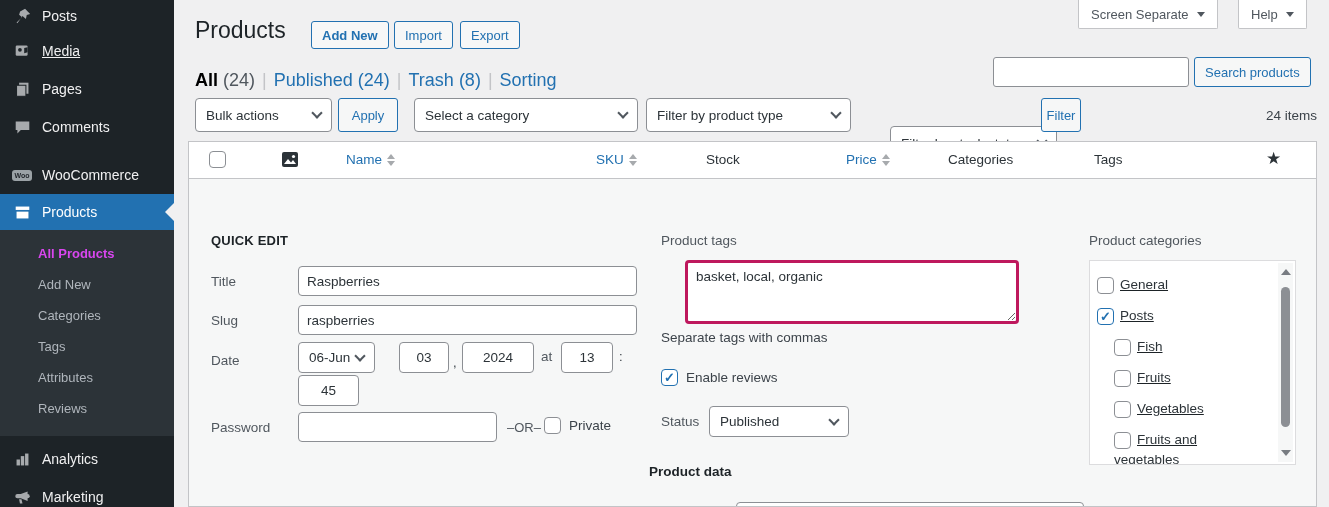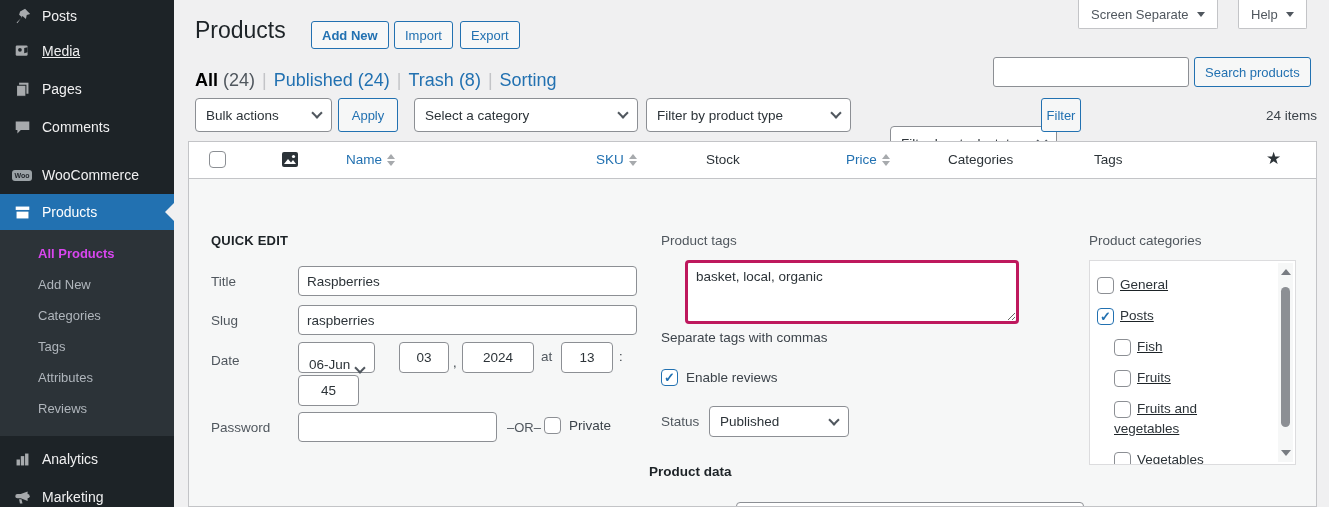--- a/index.html
+++ b/index.html
@@ -289,21 +289,21 @@
       <div class="qe">
         <div class="qe-heading">QUICK EDIT</div>
 
         <div class="qe-label" style="left:22px; top:95px;">Title</div>
         <input class="ti" style="left: 109px; top: 87px; width: 339px;" value="Raspberries">
 
         <div class="qe-label" style="left:22px; top:134px;">Slug</div>
         <input class="ti" style="left: 109px; top: 126px; width: 339px;" value="raspberries">
 
         <div class="qe-label" style="left:22px; top:174px;">Date</div>
-        <div class="select qe-select" style="left:109px; top:163px; width:77px;align-items:flex-end;">
+        <div class="select qe-select" style="left:109px; top:163px; width:77px;">
           <span>06-Jun</span>
           <span class="chev"></span>
         </div>
         <input class="ti center" style="left: 210px; top: 163px; width: 50px; height: 31px;" value="03">
         <span class="punct" style="left:264px; top:176px;">,</span>
         <div class="qe-label" style="left:352px; top:170px;">at</div>
         <input class="ti center" style="left: 273px; top: 163px; width: 72px; height: 31px;" value="2024">
         <input class="ti center" style="left: 372px; top: 163px; width: 52px; height: 31px;" value="13">
         <span class="punct" style="left:430px; top:170px;">:</span>
         <input class="ti center" style="left: 109px; top: 196px; width: 61px; height: 31px;" value="45">
@@ -335,22 +335,22 @@
 
         <input class="ti" style="left: 547px; top: 323px; width: 348px;">
 
         <div class="qe-label" style="left:900px; top:54px;">Product categories</div>
         <div class="cat-box">
           <div class="cat-list">
             <div class="cat-item"><span class="cb"></span><span>General</span></div>
             <div class="cat-item"><span class="cb">✓</span><span>Posts</span></div>
             <div class="cat-item sub"><span class="cb"></span><span>Fish</span></div>
             <div class="cat-item sub"><span class="cb"></span><span>Fruits</span></div>
+            <div class="cat-item sub"><span class="cb"></span><span>Vegetables</span></div>
             <div class="cat-item sub"><span class="cb"></span><span>Fruits and vegetables</span></div>
-            <div class="cat-item sub"><span class="cb"></span><span>Vegetables</span></div>
 
           </div>
           <div class="cat-scroll">
             <span class="scroll-up"></span>
             <span class="cat-thumb"></span>
             <span class="scroll-down"></span>
           </div>
         </div>
       </div>
     </div>

